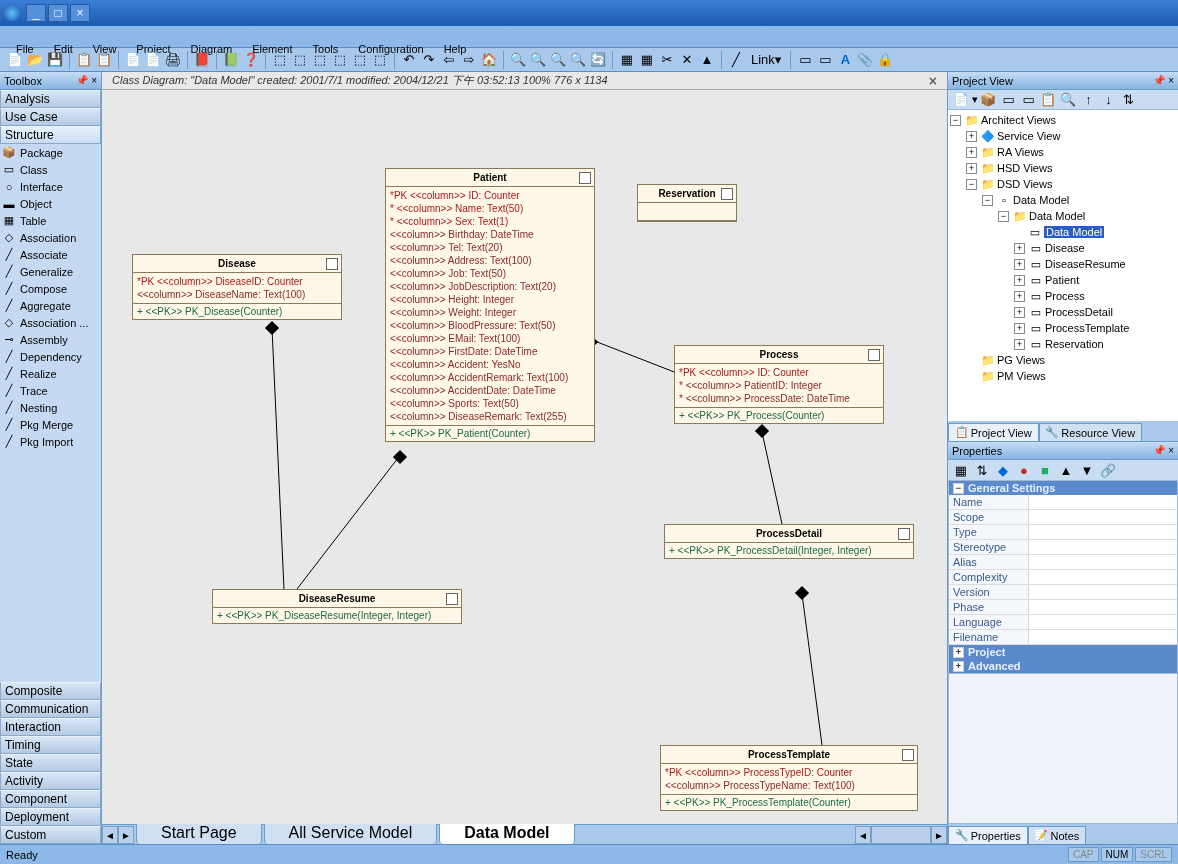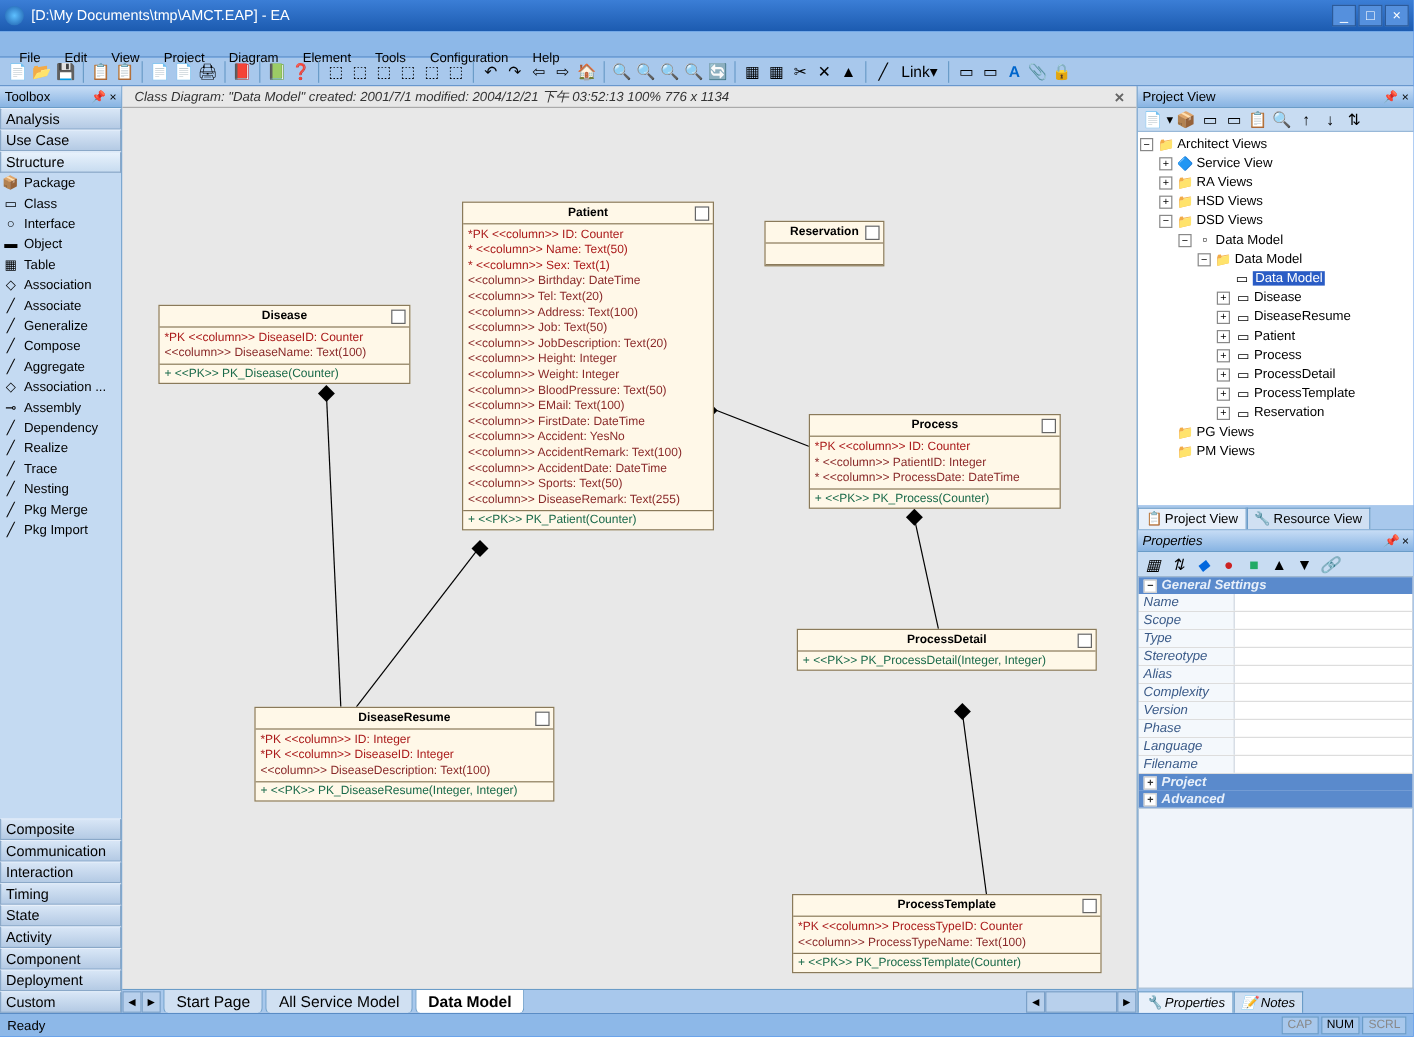--- a/index.html
+++ b/index.html
@@ -29,34 +29,34 @@
 .canvas { flex: 1; position: relative; background: #e8e8e8; overflow: hidden; }
 .uml-class { position: absolute; background: #fff8e8; border: 1px solid #8a7a5a; font-size: 10px; }
 .uml-title { text-align: center; font-weight: bold; border-bottom: 1px solid #8a7a5a; padding: 3px 4px; position: relative; }
 .uml-title .doc-icon { position: absolute; right: 3px; top: 3px; width: 12px; height: 12px; border: 1px solid #666; background: white; }
 .uml-attrs { padding: 2px 4px; border-bottom: 1px solid #8a7a5a; }
 .uml-ops { padding: 2px 4px; color: #1a6a4a; }
 .attr-line { white-space: nowrap; line-height: 13px; color: #8a2a2a; }
 .pk { color: #aa1a1a; }
 .canvas-tabs { height: 20px; display: flex; align-items: flex-end; background: #a8c8ec; border-top: 1px solid #6a9cc8; }
 .ctab-nav { width: 16px; height: 18px; background: #b8d0ec; border: 1px solid #7aa0c8; display: inline-flex; align-items: center; justify-content: center; font-size: 10px; cursor: pointer; }
-.ctab { padding: 2px 10px; background: #d0e0f2; border: 1px solid #6a9cc8; border-bottom: none; margin-left: 2px; cursor: pointer; font-size: 13px; border-radius: 0 0 4px 4px; }
+.ctab { padding: 2px 24px; background: #d0e0f2; border: 1px solid #6a9cc8; border-bottom: none; margin-left: 2px; cursor: pointer; font-size: 16px; border-radius: 0 0 4px 4px; }
 .ctab.active { background: white; font-weight: bold; }
 .right-panel { width: 230px; display: flex; flex-direction: column; background: #c4daf2; }
 .project-view { flex: 0 0 370px; display: flex; flex-direction: column; border-bottom: 1px solid #6a9cc8; }
 .pv-toolbar { height: 20px; background: #c8dcf2; border-bottom: 1px solid #98b8d8; display: flex; align-items: center; padding: 0 4px; gap: 2px; }
 .tree { flex: 1; background: white; overflow: auto; padding: 2px; font-size: 11px; }
 .tree-node { display: flex; align-items: center; height: 16px; white-space: nowrap; cursor: pointer; }
 .tree-toggle { width: 11px; height: 11px; border: 1px solid #888; display: inline-flex; align-items: center; justify-content: center; font-size: 9px; line-height: 1; margin-right: 2px; background: white; }
 .tree-icon { width: 14px; height: 12px; margin: 0 2px; display: inline-flex; align-items: center; justify-content: center; font-size: 11px; }
 .tree-label.selected { background: #2a5cc5; color: white; padding: 0 2px; }
 .pv-tabs { height: 20px; background: #a8c8ec; display: flex; align-items: flex-end; }
 .pv-tab { padding: 2px 6px; background: #d0e0f2; border: 1px solid #6a9cc8; border-bottom: none; cursor: pointer; font-size: 11px; display: flex; align-items: center; gap: 2px; }
 .pv-tab.active { background: #e8f0fa; }
-.properties { flex: 1; display: flex; flex-direction: column; font-style: italic; }
+.properties { flex: 1; display: flex; flex-direction: column; }
 .prop-toolbar { height: 20px; background: #c8dcf2; display: flex; align-items: center; padding: 0 4px; gap: 3px; }
 .prop-grid { flex: 0 0 auto; background: white; border: 1px solid #a0b8d0; }
 .prop-section { background: #5a8acc; color: #e8f0fa; padding: 1px 4px; font-weight: bold; font-size: 11px; display: flex; align-items: center; }
 .prop-section .pm { width: 11px; height: 11px; border: 1px solid #ccc; background: white; color: #333; display: inline-flex; align-items: center; justify-content: center; font-size: 9px; margin-right: 4px; }
 .prop-row { display: flex; border-bottom: 1px solid #ddd; font-size: 11px; }
 .prop-key { width: 80px; padding: 1px 4px; color: #3a5a88; border-right: 1px solid #d0d8e0; background: #f4f8fc; }
 .prop-val { flex: 1; padding: 1px 4px; }
 .prop-desc { flex: 1; background: #f0f4fa; border: 1px solid #a0b8d0; border-top: none; }
 .statusbar { height: 20px; background: #8db8e8; border-top: 1px solid #5a8cc5; display: flex; align-items: center; padding: 0 6px; font-size: 11px; }
 .statusbar .sb-right { margin-left: auto; display: flex; gap: 2px; }
@@ -64,21 +64,20 @@
 .diamond { position: absolute; width: 10px; height: 10px; background: black; transform: rotate(45deg); }
 svg.connector { position: absolute; top: 0; left: 0; pointer-events: none; }
 .props-tabs { height: 20px; background: #a8c8ec; display: flex; align-items: flex-end; margin-top: auto; }
 .sb-ind.active { color: #000; }
 </style>
 </head>
 <body>
 
 <div class="titlebar">
   <div class="titlebar-icon"></div>
-  <div class="titlebar-text">[D:\My Documents\tmp\AMCT.EAP] - EA</div>
   <div class="win-btns">
     <div class="win-btn">_</div>
     <div class="win-btn">□</div>
     <div class="win-btn">×</div>
   </div>
 </div>
 
 <div class="menubar">
   <span class="menu-item">File</span>
   <span class="menu-item">Edit</span>
@@ -303,25 +302,20 @@
         <div class="uml-attrs">
           <div class="attr-line pk">*PK  &lt;&lt;column&gt;&gt; ID:  Counter</div>
           <div class="attr-line">*      &lt;&lt;column&gt;&gt; PatientID:  Integer</div>
           <div class="attr-line">*      &lt;&lt;column&gt;&gt; ProcessDate:  DateTime</div>
         </div>
         <div class="uml-ops">+    &lt;&lt;PK&gt;&gt; PK_Process(Counter)</div>
       </div>
 
       <div class="uml-class" style="left:110px;top:499px;width:250px">
         <div class="uml-title"><span>DiseaseResume</span><span class="doc-icon"></span></div>
-        <div class="uml-attrs">
-          <div class="attr-line pk">*PK  &lt;&lt;column&gt;&gt; ID:  Integer</div>
-          <div class="attr-line pk">*PK  &lt;&lt;column&gt;&gt; DiseaseID:  Integer</div>
-          <div class="attr-line">        &lt;&lt;column&gt;&gt; DiseaseDescription:  Text(100)</div>
-        </div>
         <div class="uml-ops">+    &lt;&lt;PK&gt;&gt; PK_DiseaseResume(Integer, Integer)</div>
       </div>
 
       <div class="uml-class" style="left:562px;top:434px;width:250px">
         <div class="uml-title"><span>ProcessDetail</span><span class="doc-icon"></span></div>
         <div class="uml-ops">+    &lt;&lt;PK&gt;&gt; PK_ProcessDetail(Integer, Integer)</div>
       </div>
 
       <div class="uml-class" style="left:558px;top:655px;width:258px">
         <div class="uml-title"><span>ProcessTemplate</span><span class="doc-icon"></span></div>

